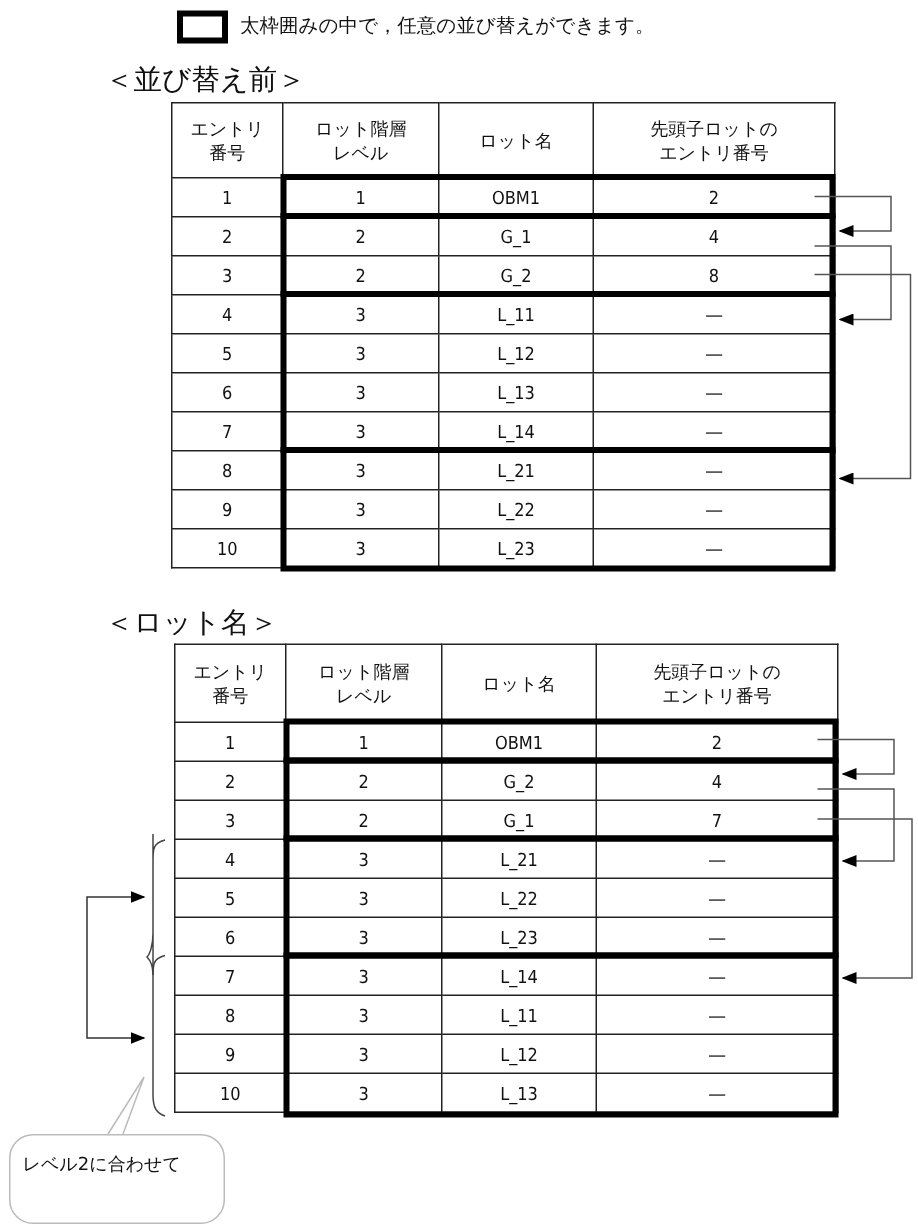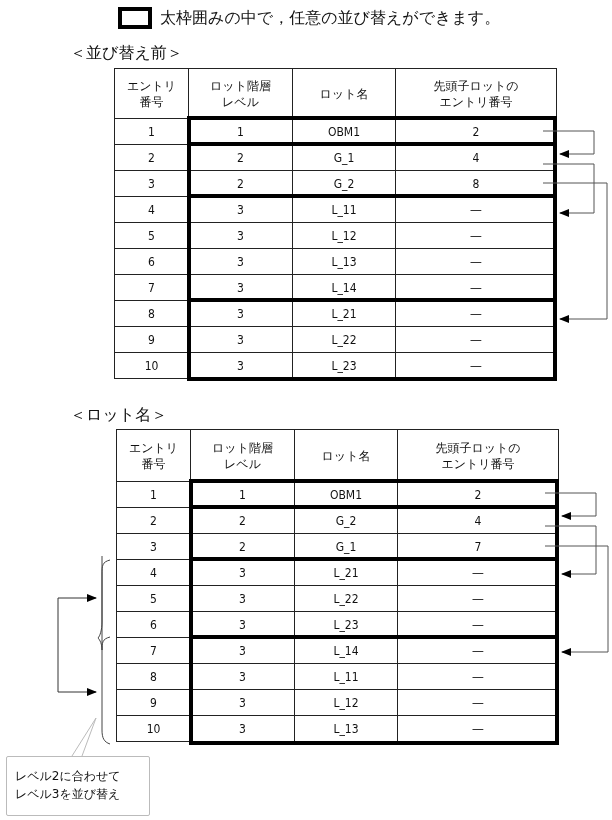--- a/index.html
+++ b/index.html
@@ -1,28 +1,28 @@
 <!DOCTYPE html>
 <html><head>
 <meta charset="utf-8">
 <style>
   html, body { margin:0; padding:0; background:#fff; }
   body { width:612px; height:820px; position:relative; overflow:hidden;
          font-family:"DejaVu Sans", "Liberation Sans", sans-serif; color:#111; }
   .abs { position:absolute; }
   .legend-box { left:118px; top:7px; width:34px; height:22px; border:4px solid #000; box-sizing:border-box; }
-  .legend-text { left:160px; top:8px; font-size:16px; line-height:20px; }
-  .section-title { font-size:16px; line-height:18px; }
+  .legend-text { left:160px; top:8px; font-size:13px; line-height:20px; }
+  .section-title { font-size:19px; line-height:18px; }
   table.lot { position:absolute; border-collapse:collapse; table-layout:fixed; font-size:12px; }
   table.lot td, table.lot th { border:1px solid #222; text-align:center; padding:0; font-weight:normal; }
   table.lot th { font-size:12px; line-height:16px; }
   table.lot td { height:25px; font-family:"DejaVu Sans Condensed","DejaVu Sans", sans-serif; }
   .thick { position:absolute; border:4px solid #000; box-sizing:border-box; pointer-events:none; }
   svg.overlay { position:absolute; left:0; top:0; }
-  .callout { left:6px; top:756px; width:144px; height:60px; border:1px solid #bbb; border-radius:2px;
+  .callout { left:6px; top:756px; width:144px; height:60px; border:1px solid #bbb; border-radius:16px;
              box-sizing:border-box; font-size:12px; line-height:18px; padding:10px 0 0 8px; background:#fff; }
   .callout div { white-space:nowrap; }
 </style>
 </head>
 <body>
 
 <div class="abs legend-box"></div>
 <div class="abs legend-text">太枠囲みの中で，任意の並び替えができます。</div>
 
 <div class="abs section-title" style="left:70px;top:44px;">＜並び替え前＞</div>
@@ -244,14 +244,13 @@
 
     <path d="M110,560 C102,562 102,566 102,574 L102,622 C102,630 100,636 98,638 C100,640 102,644 102,650 L102,556" stroke="#444"></path>
     <path d="M110,637 C102,639 102,643 102,651 L102,730 C102,738 104,742 110,744" stroke="#444"></path>
 
     <polyline points="72,756 96,718 82,756" stroke="#bbb" fill="#fff"></polyline>
   </g>
 </svg>
 
 <div class="abs callout">
   <div>レベル2に合わせて</div>
-  <div>レベル3を並び替え</div>
 </div>
 
 </body></html>

